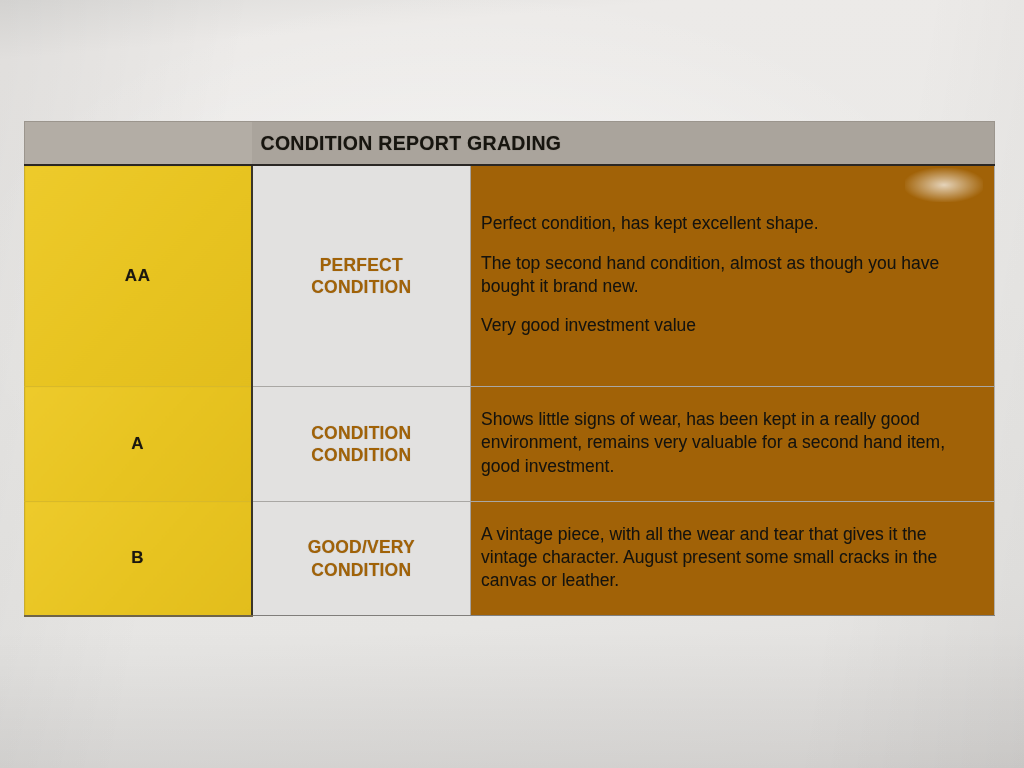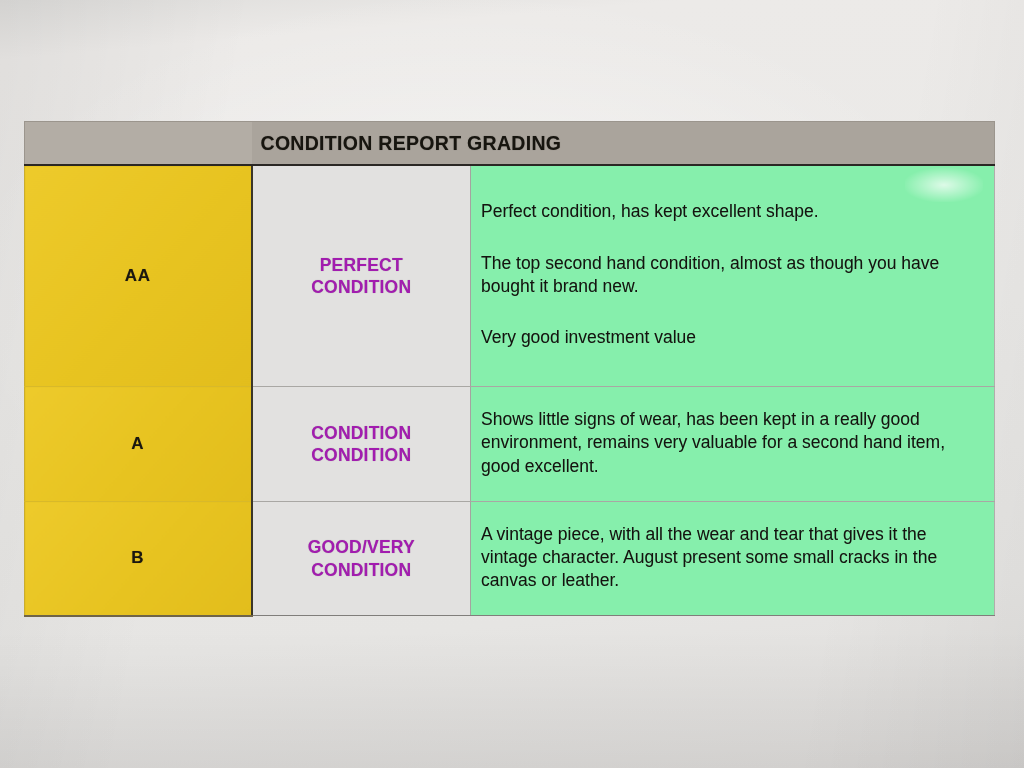--- a/index.html
+++ b/index.html
@@ -109,40 +109,40 @@
     text-align: center;
     border-right: 1px solid #a5a3a0;
     border-bottom: 1px solid #a9a7a4;
     padding: 6px 8px;
   }
   .title-label {
     font-size: 17.5px;
     font-weight: bold;
     line-height: 1.28;
     letter-spacing: 0.2px;
-    color: #a21caf;
+    color: #a16207;
     text-shadow: 0 0 1px rgba(0,0,0,0.28);
   }
 
   
   td.desc-cell {
-    background: #86efac;
+    background: #a16207;
     border-right: 1px solid #b0aeab;
     border-bottom: 1px solid #a9a7a4;
     padding: 7px 14px 9px 10px;
     text-align: left;
   }
   .desc-para {
     font-size: 17.5px;
     line-height: 1.33;
     color: #14130f;
     margin: 0;
     text-shadow: 0 0 0.6px rgba(0,0,0,0.18);
   }
-  .desc-para + .desc-para { margin-top: 28px; }
+  .desc-para + .desc-para { margin-top: 16px; }
 
   tr.row-last td.title-cell,
   tr.row-last td.desc-cell { border-bottom: 1.5px solid #807e7b; }
 
   
   tr.row-aa td { height: 204px; }
   tr.row-a  td { height: 98px; }
   tr.row-ab td { height: 75px; }
   tr.row-b  td { height: 97px; }
 
@@ -196,21 +196,21 @@
 
       <tr class="row-a">
         <td class="grade-cell">
           <span class="grade-label">A</span>
         </td>
         <td class="title-cell">
           <div class="title-label">CONDITION</div>
           <div class="title-label">CONDITION</div>
         </td>
         <td class="desc-cell">
-          <p class="desc-para">Shows little signs of wear, has been kept in a really good environment, remains very valuable for a second hand item, good excellent.</p>
+          <p class="desc-para">Shows little signs of wear, has been kept in a really good environment, remains very valuable for a second hand item, good investment.</p>
         </td>
       </tr>
 
 
       <tr class="row-b row-last">
         <td class="grade-cell">
           <span class="grade-label">B</span>
         </td>
         <td class="title-cell">
           <div class="title-label">GOOD/VERY</div>

